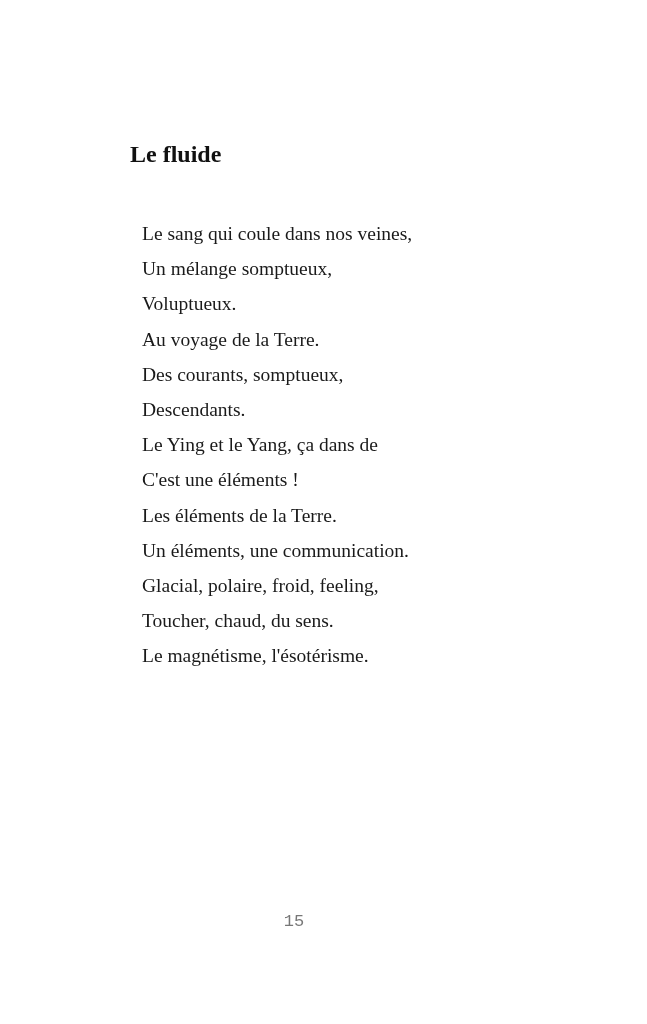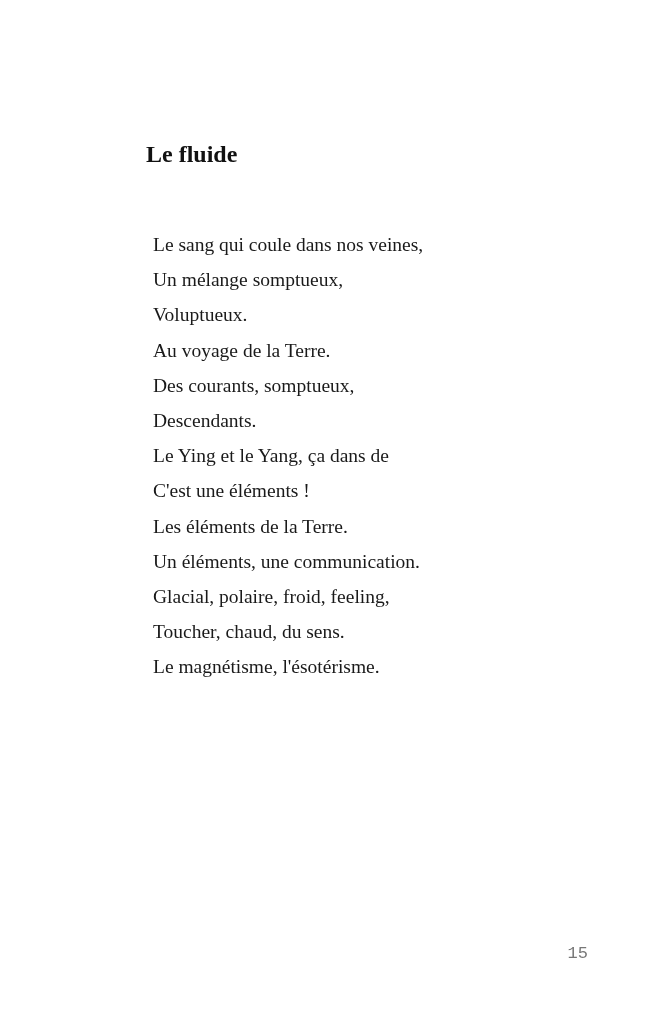--- a/index.html
+++ b/index.html
@@ -15,51 +15,51 @@
     }
     .page {
       position: absolute;
       left: 0; top: 0;
       width: 647px;
       height: 1024px;
       background: #ffffff;
     }
     .title {
       position: absolute;
-      left: 146px;
+      left: 130px;
       top: 139px;
       margin: 0;
       font-family: "Liberation Serif", "DejaVu Serif", serif;
       font-weight: bold;
       font-size: 24px;
       line-height: 30px;
       color: #111111;
     }
     .poem {
       position: absolute;
       left: 138px;
       top: 212px;
-      margin: 15px;
+      margin: 4px;
       padding: 0;
       list-style: none;
       font-family: "Liberation Serif", "DejaVu Serif", serif;
       font-size: 19.5px;
       color: #1a1a1a;
     }
     .poem li {
       height: 35.2px;
       line-height: 35.2px;
       white-space: nowrap;
     }
     .page-number {
       position: absolute;
       left: 0;
       width: 588px;
-      top: 944px;
-      text-align: right;
+      top: 912px;
+      text-align: center;
       font-family: "Liberation Mono", "DejaVu Sans Mono", monospace;
       font-size: 17px;
       color: #777777;
     }
   </style>
 </head>
 <body>
 
 <div class="page">
   <h1 class="title">Le fluide</h1>

